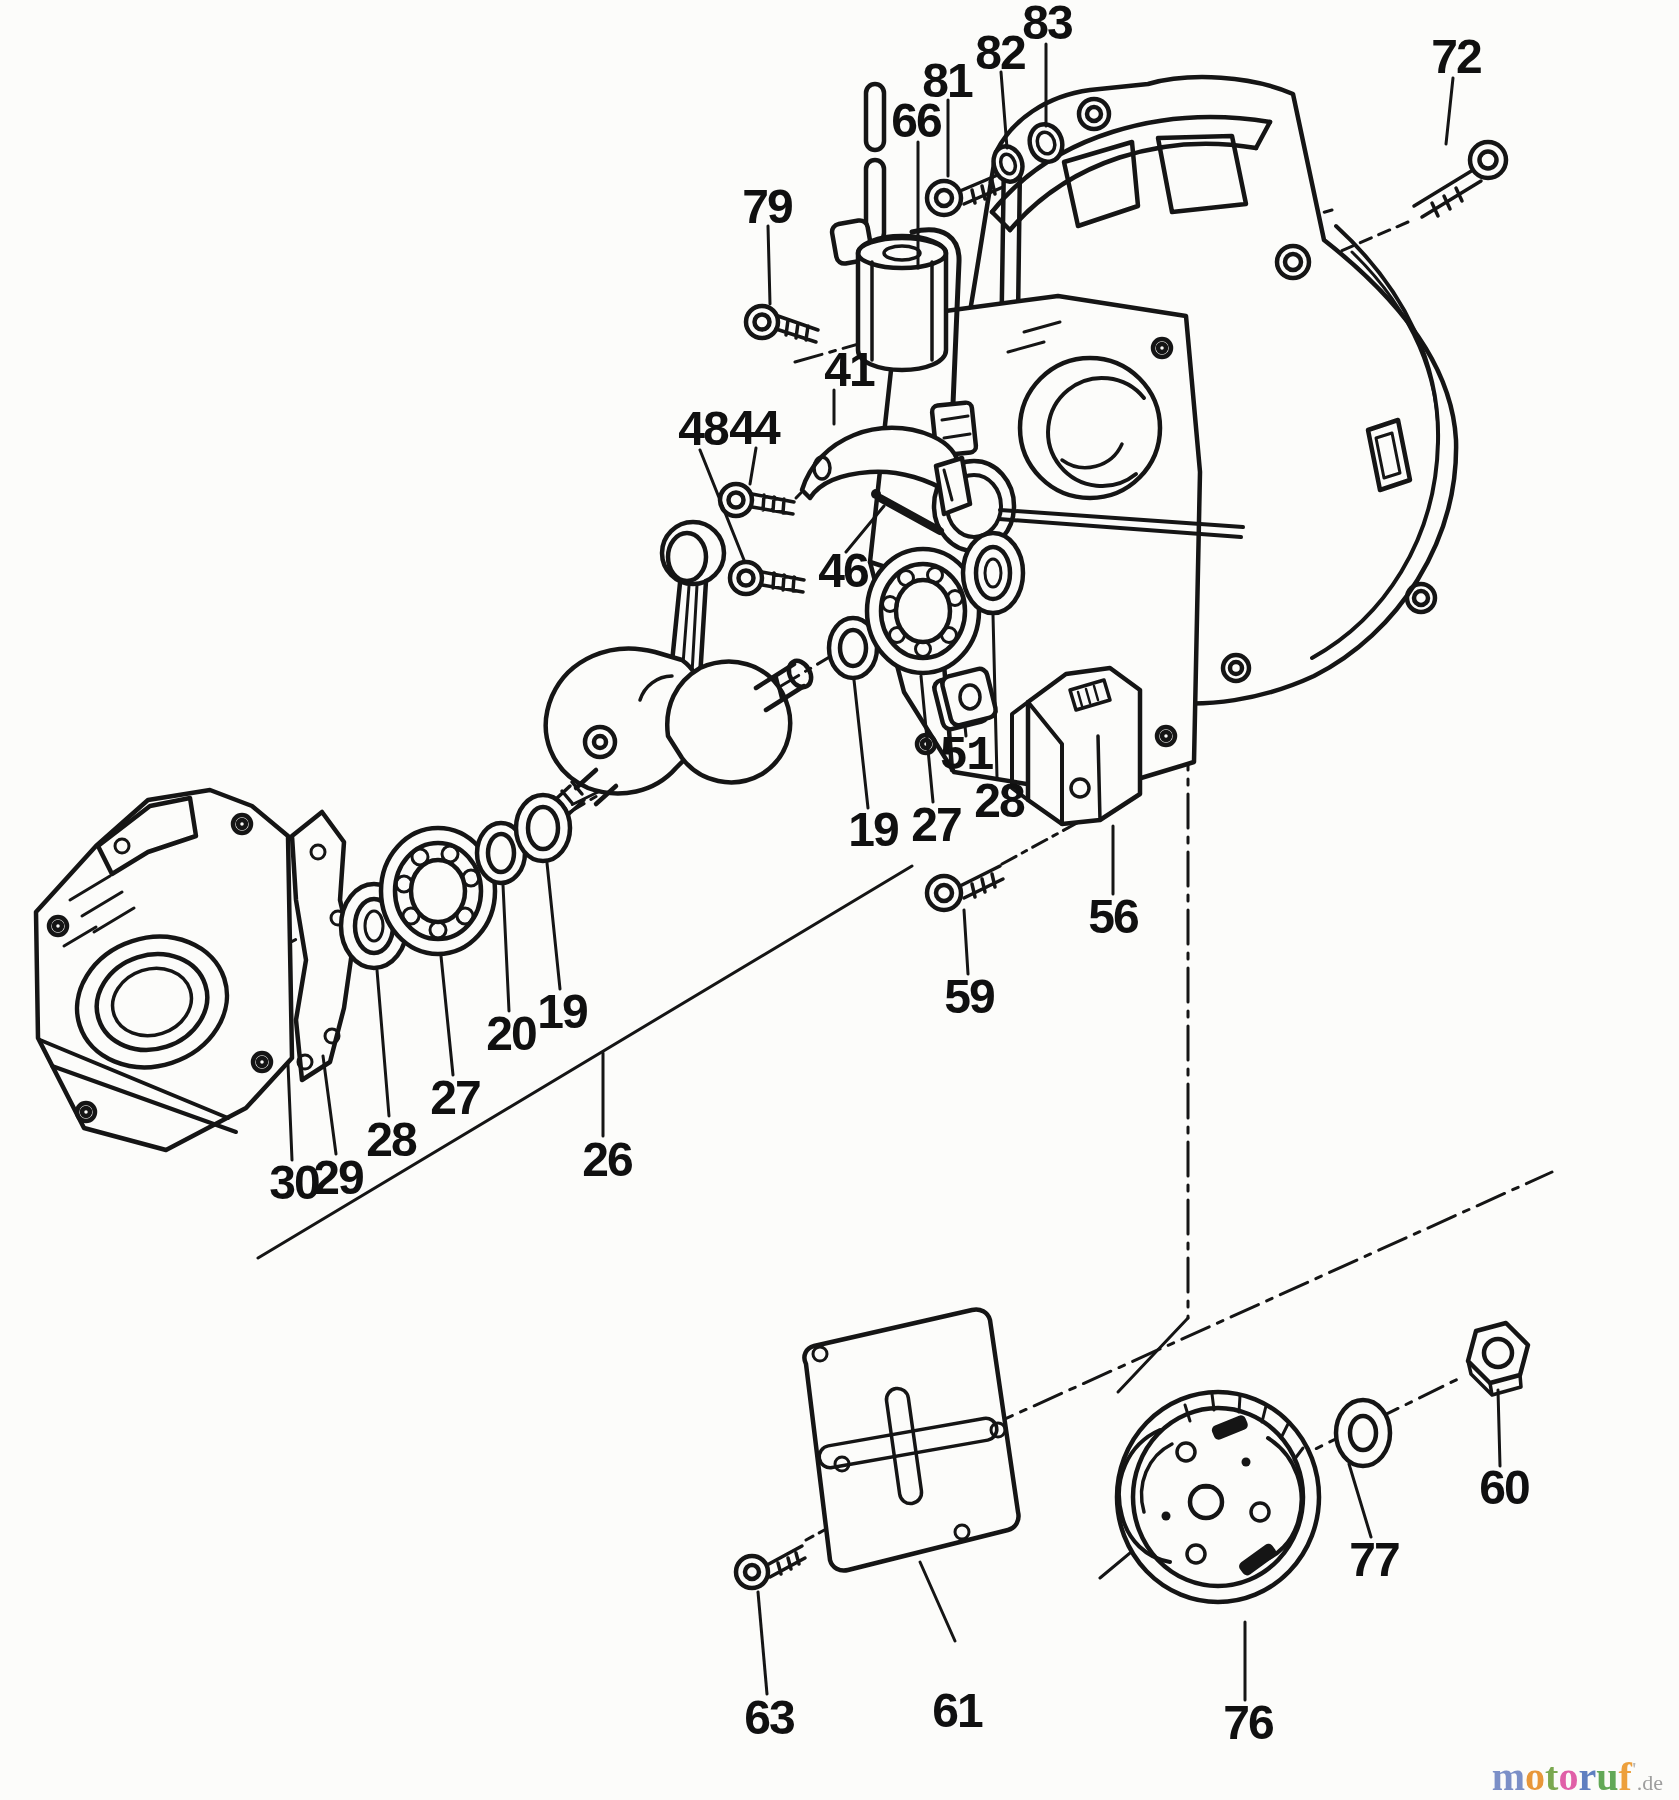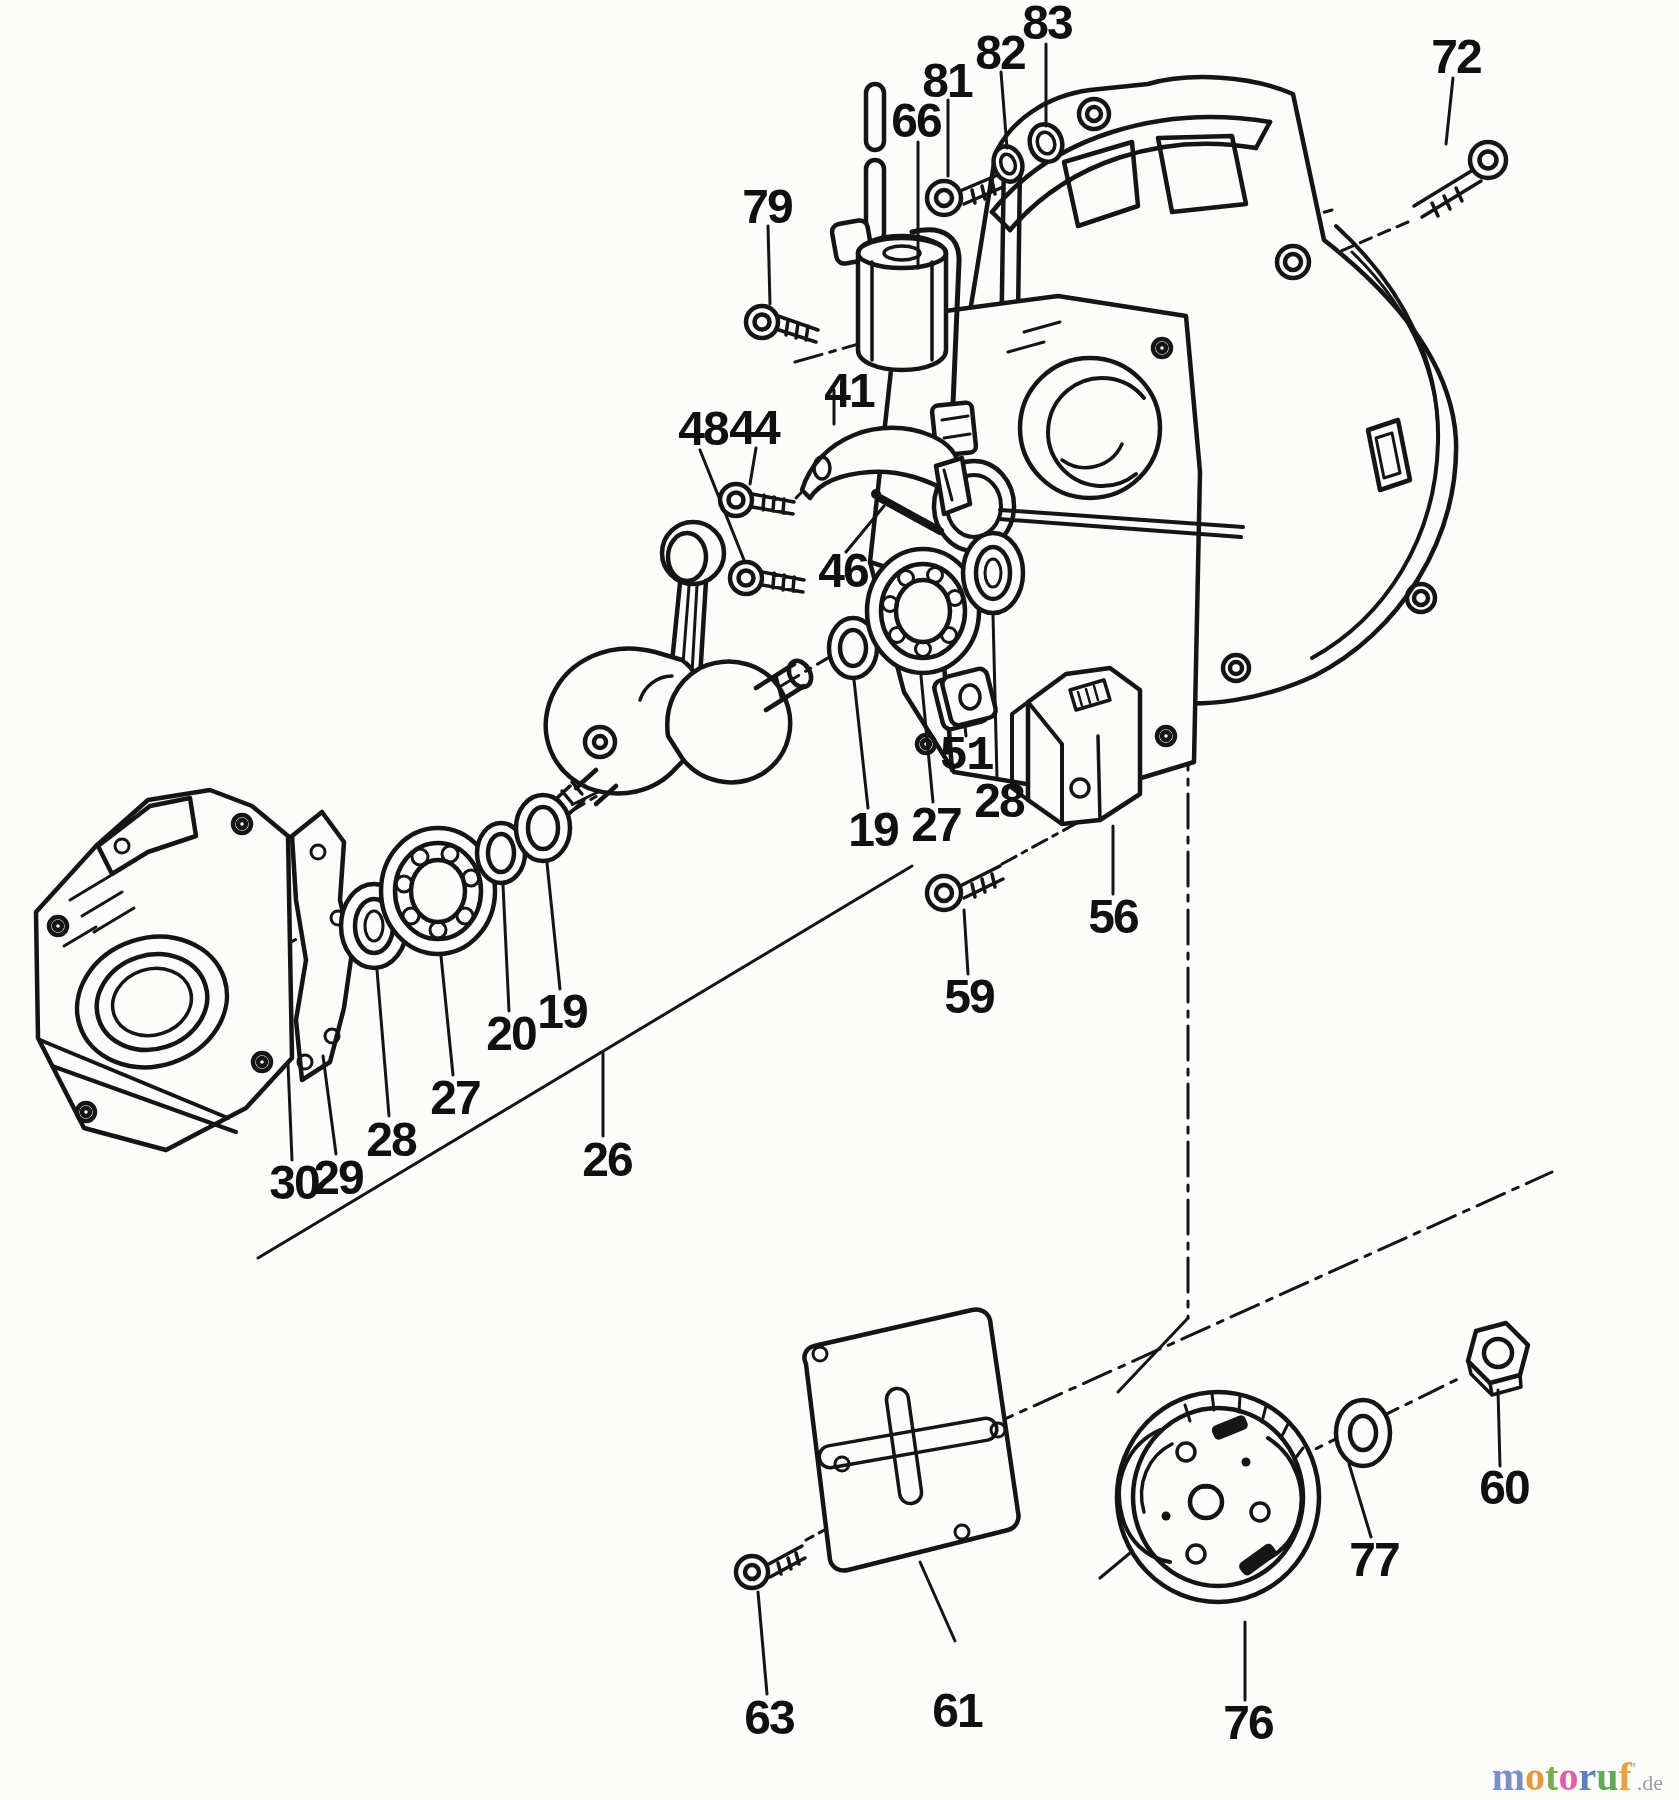--- a/index.html
+++ b/index.html
@@ -362,21 +362,21 @@
       <line x1="1500" y1="1466" x2="1498" y2="1390"></line>
     </svg>
 
 <div>
       <div class="part-label" style="left: 1047px; top: 22px;">83</div>
       <div class="part-label" style="left: 1000px; top: 52px;">82</div>
       <div class="part-label" style="left: 947px; top: 80px;">81</div>
       <div class="part-label" style="left: 916px; top: 120px;">66</div>
       <div class="part-label" style="left: 1456px; top: 56px;">72</div>
       <div class="part-label" style="left: 767px; top: 206px;">79</div>
-      <div class="part-label" style="left: 849px; top: 390px; text-align: center;">41</div>
+      <div class="part-label" style="left: 849px; top: 369px; text-align: center;">41</div>
       <div class="part-label" style="left: 703px; top: 428px;">48</div>
       <div class="part-label" style="left: 754px; top: 427px;">44</div>
       <div class="part-label" style="left: 843px; top: 570px;">46</div>
       <div class="part-label" style="left: 873px; top: 829px;">19</div>
       <div class="part-label" style="left: 936px; top: 824px;">27</div>
       <div class="part-label" style="left: 999px; top: 800px;">28</div>
       <div class="part-label" style="left: 966px; top: 756px; font-family: Liberation Mono, monospace;">51</div>
       <div class="part-label" style="left: 1113px; top: 916px;">56</div>
       <div class="part-label" style="left: 969px; top: 996px;">59</div>
       <div class="part-label" style="left: 294px; top: 1182px;">30</div>

